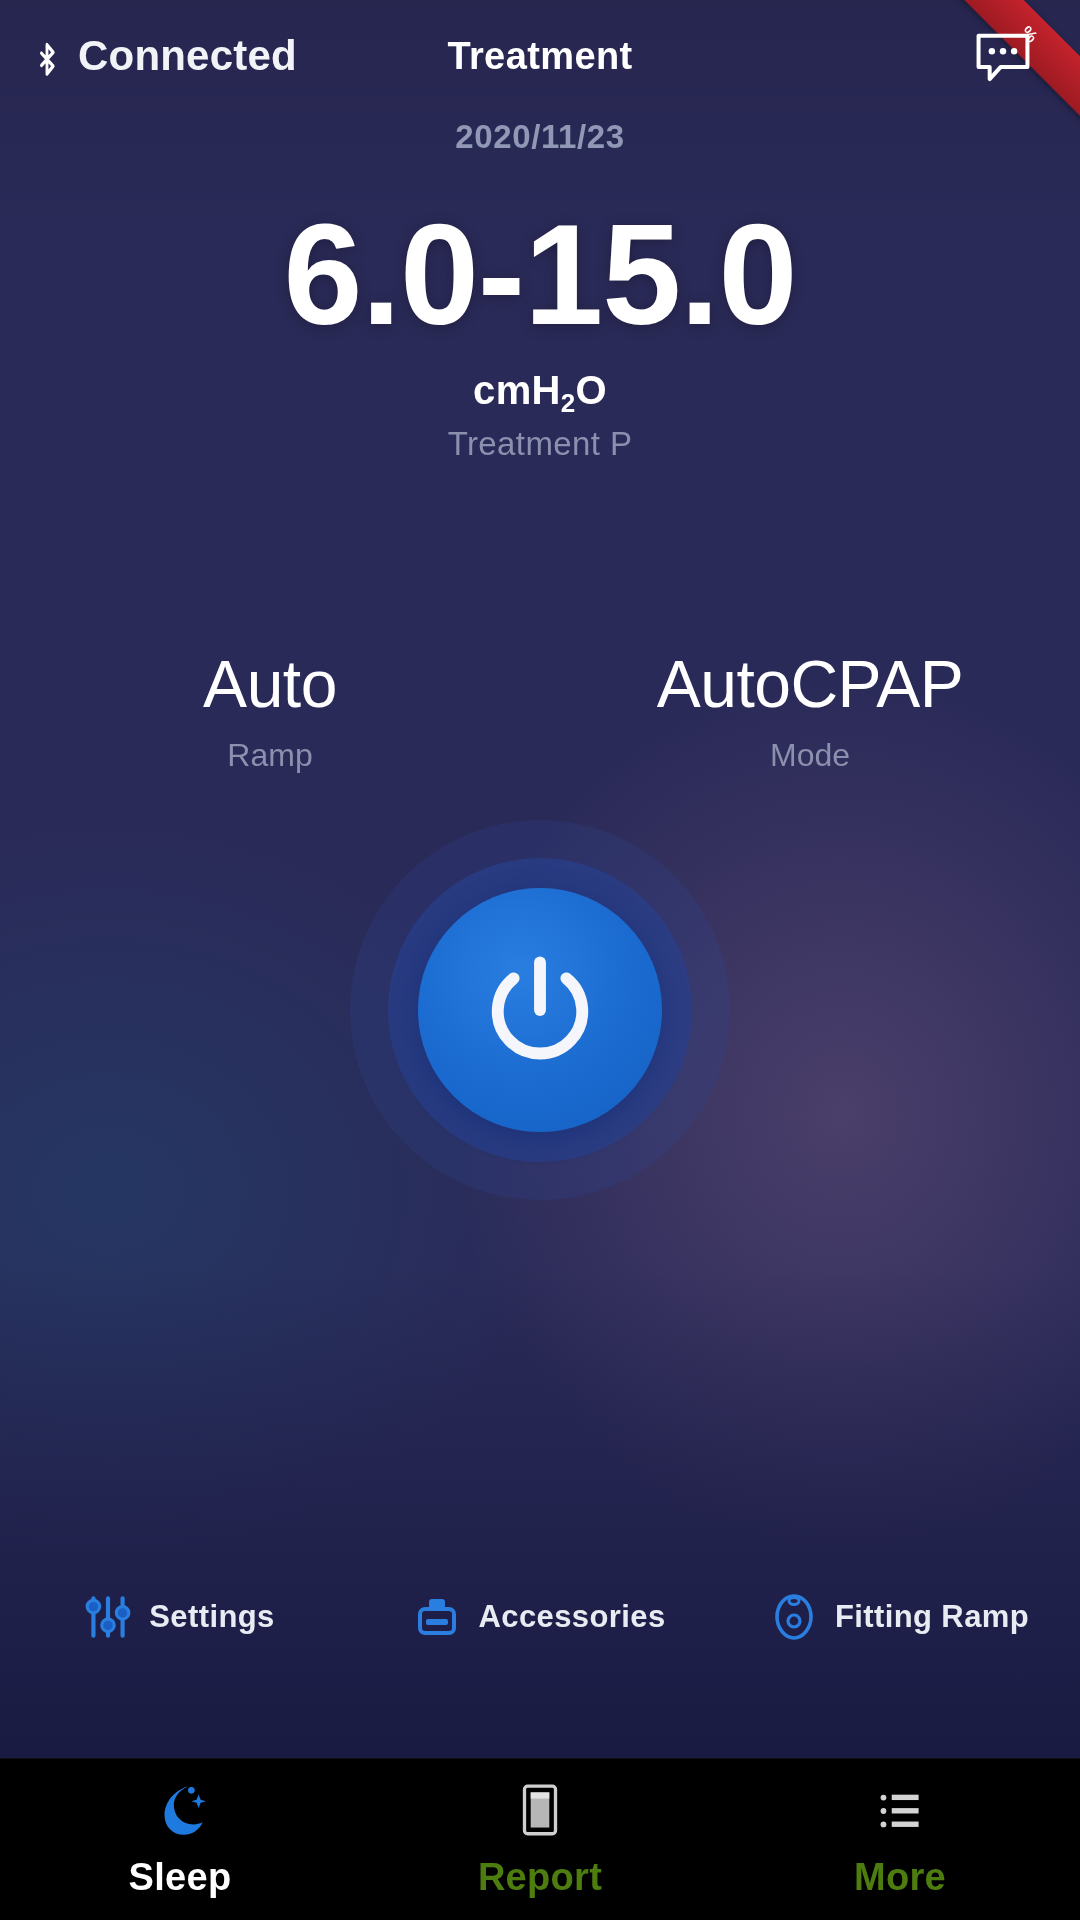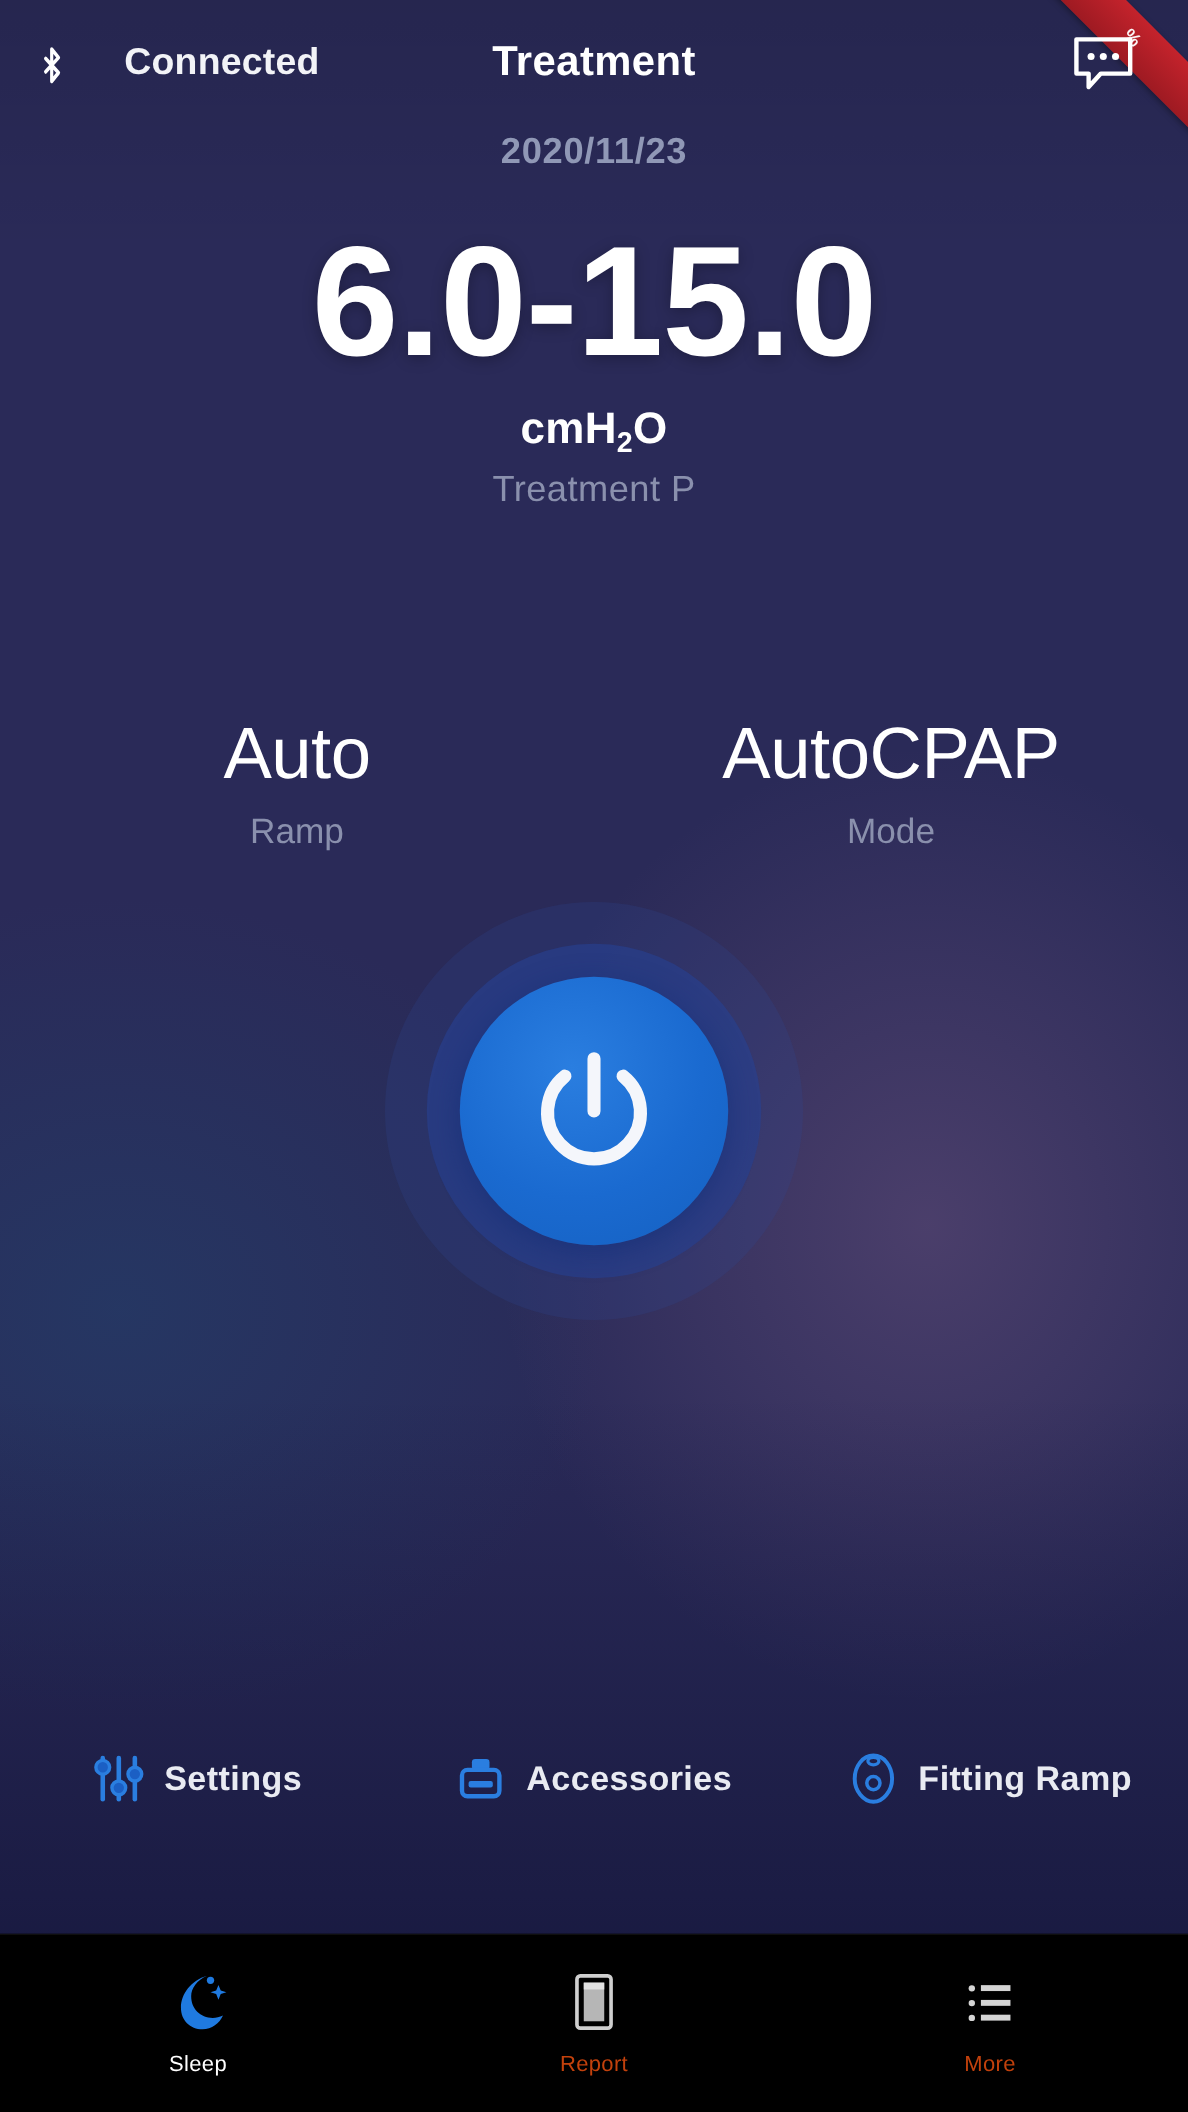--- a/index.html
+++ b/index.html
@@ -67,23 +67,22 @@
     position:absolute; top:0; left:0; right:0;
     height:112px;
     display:flex; align-items:center;
   }
   .bt-group {
     display:flex; align-items:center; gap:14px;
     margin-left:30px;
   }
   .bt-icon { width:34px; height:44px; display:block; }
   .bt-label {
-    color:#f2f3f7; font-size:34px; font-weight:bold;
+    color:#f2f3f7; font-size:42px; font-weight:bold;
     letter-spacing:0.2px;
-    margin-left:35px;
   }
   .page-title {
     position:absolute; left:0; right:0; top:0;
     height:112px; line-height:112px;
     text-align:center;
     color:#ffffff; font-size:38px; font-weight:bold;
     letter-spacing:0.4px;
     pointer-events:none;
   }
   .msg-btn {
@@ -179,23 +178,23 @@
     display:flex;
     border-top:1px solid #111;
   }
   .tab {
     flex:1;
     display:flex; flex-direction:column;
     align-items:center; justify-content:center;
     gap:14px;
   }
   .tab-icon { width:62px; height:62px; display:block; }
-  .tab-label { font-size:20px; font-weight:normal; letter-spacing:0.3px; }
+  .tab-label { font-size:38px; font-weight:bold; letter-spacing:0.3px; }
   .tab.active .tab-label { color:#ffffff; }
-  .tab .tab-label { color:#c2410c; }
+  .tab .tab-label { color:#4d7c0f; }
 </style>
 </head>
 <body>
 
 <div id="app">
 
   <div class="bg-base"></div>
   <div class="bg-l1"></div>
   <div class="bg-l2"></div>
   <div class="bg-vig"></div>

